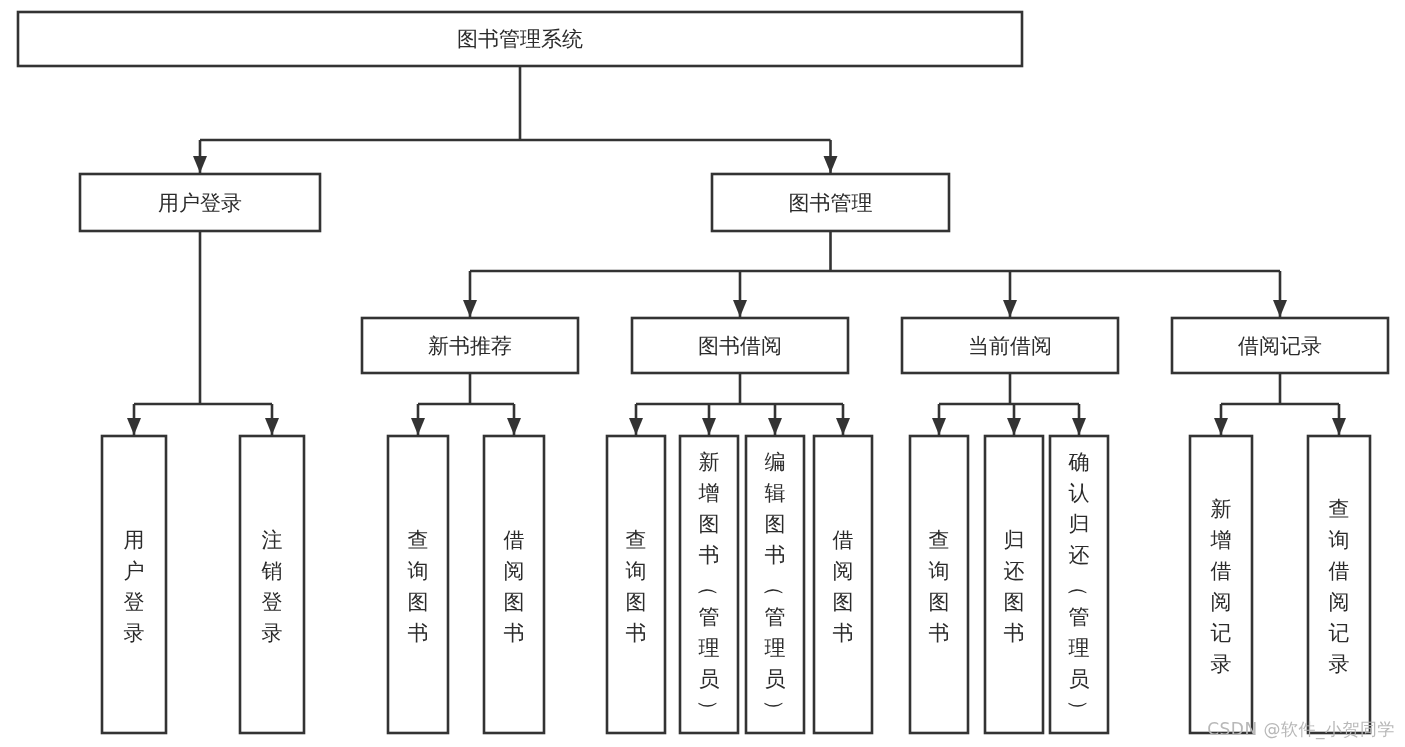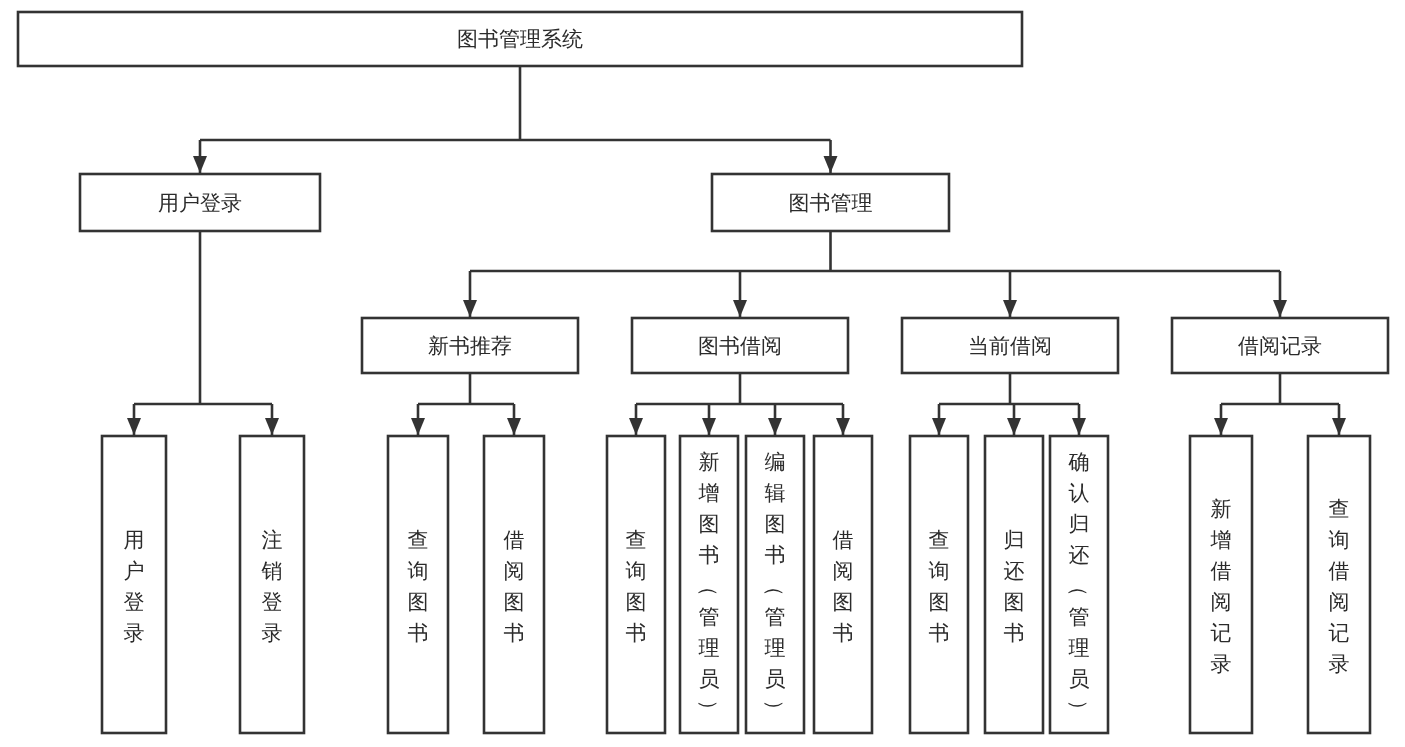--- a/index.html
+++ b/index.html
@@ -260,13 +260,14 @@
           <rect x="1308" y="436" width="62" height="297" class="node-box"></rect>
           <text x="1339" y="515.5" class="node-label-v">查</text>
           <text x="1339" y="546.5" class="node-label-v">询</text>
           <text x="1339" y="577.5" class="node-label-v">借</text>
           <text x="1339" y="608.5" class="node-label-v">阅</text>
           <text x="1339" y="639.5" class="node-label-v">记</text>
           <text x="1339" y="670.5" class="node-label-v">录</text>
         </g>
       </g>
   </svg>
+  <div class="watermark">CSDN @软件_小贺同学</div>
 </div>
 
 </body></html>

